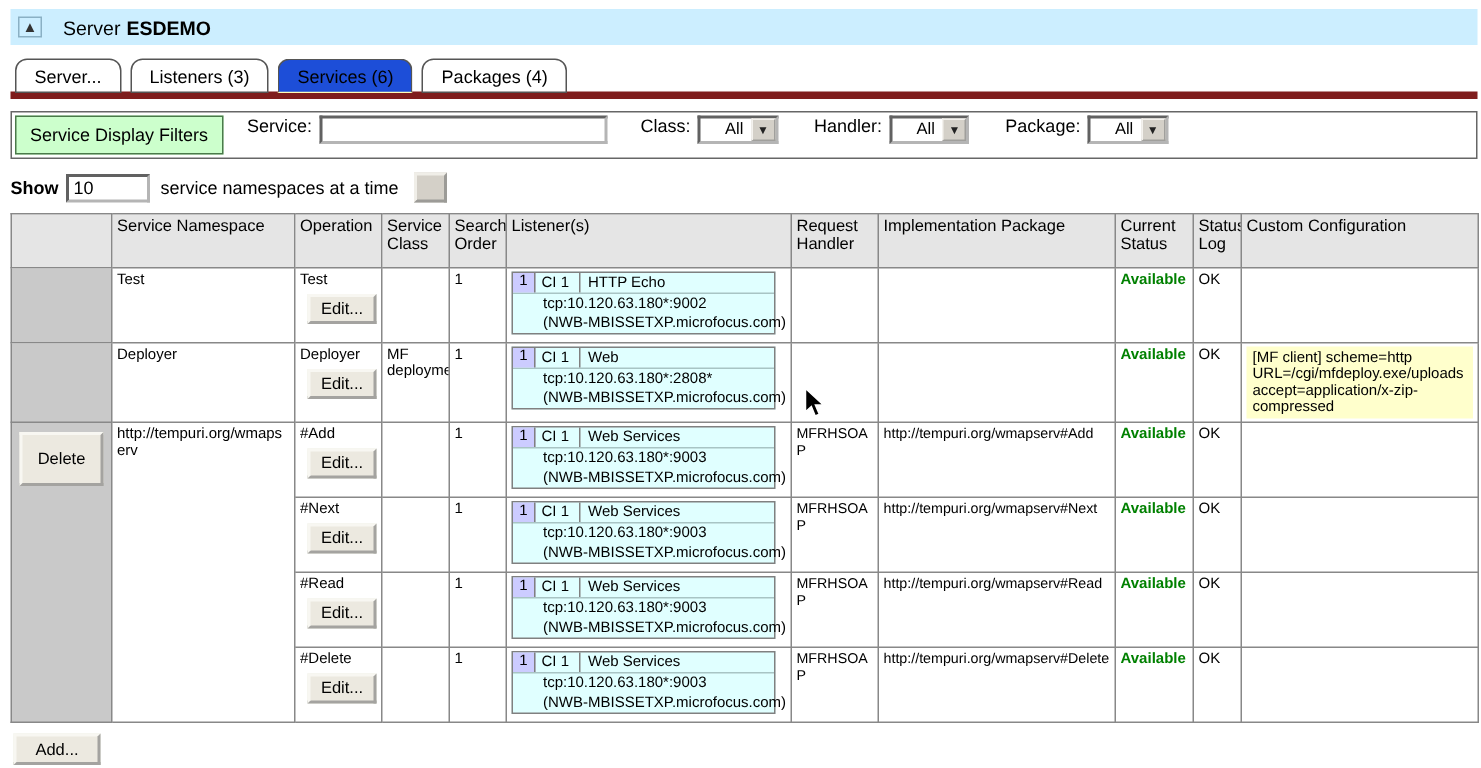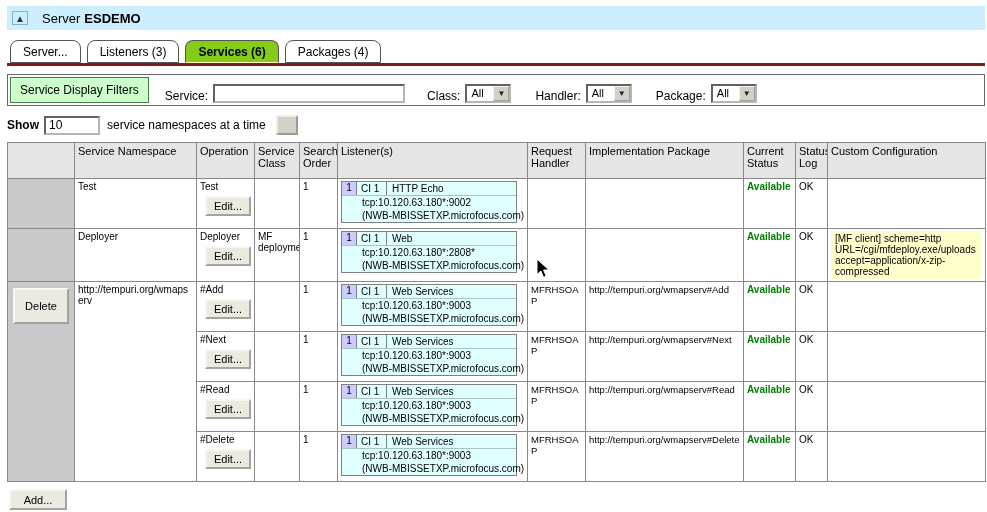--- a/index.html
+++ b/index.html
@@ -9,33 +9,33 @@
   .page{position:absolute;inset:0;padding:6px 0 0 7px}
 
   
   .titlebar{width:978px;height:24px;background:#cceeff;display:flex;align-items:center;padding:0 4px}
   .collapse{width:16px;height:14px;line-height:13px;text-align:center;font-size:10px;color:#333;
             border:1px solid #8ab0c4;margin-left:1px;cursor:pointer}
   .titletext{margin-left:14px;font-size:13px}
   .titletext b{margin-left:4px}
 
   
-  .tabbar{width:978px;display:flex;align-items:center;border-bottom:3px solid #7f1d1d;margin-top:8px;padding-left:3px;height:28px}
+  .tabbar{width:978px;display:flex;align-items:center;border-bottom:5px solid #7f1d1d;margin-top:8px;padding-left:3px;height:28px}
   .tab{border:1px solid #555;border-radius:8px 8px 0 0;padding:4px 12px 3px;margin-right:6px;background:#fff;
        position:relative;top:1px;font-size:12px;cursor:pointer;white-space:nowrap}
-  .tab.active{background:#84cc16;border-bottom-color:#ffffbb;font-weight:bold}
-
-  
-  .filterbox{width:978px;border:1px solid #666;margin-top:8px;height:32px;display:flex;align-items:flex-end;padding:2px}
+  .tab.active{background:#1d4ed8;border-bottom-color:#ffffbb;font-weight:normal}
+
+  
+  .filterbox{width:978px;border:1px solid #666;margin-top:8px;height:32px;display:flex;align-items:flex-start;padding:2px}
   .filterlabel{background:#ccffcc;border:1px solid #4a7a4a;padding:5px 9px;margin-right:16px;white-space:nowrap;cursor:pointer}
   .blabel{font-weight:normal;margin-right:5px;white-space:nowrap}
   .tinput{border:2px inset #b5b5b5;background:#fff;height:19px;font-family:inherit;font-size:12px;padding:0 3px}
   .tinput.service{width:192px;margin-right:22px}
   .fakeselect{display:inline-flex;align-items:stretch;border:2px inset #b5b5b5;background:#fff;height:19px;margin-right:24px;cursor:pointer}
-  .fakeselect .val{padding:1px 5px 0 4px;font-size:11px;min-width:26px}
+  .fakeselect .val{padding:1px 5px 0 16px;font-size:11px;min-width:26px}
   .fakeselect .arrow{width:16px;background:#d4d0c8;border:1px outset #f4f2ee;font-size:8px;
                      display:flex;align-items:center;justify-content:center;color:#222}
 
   
   .pagerrow{width:978px;display:flex;align-items:center;margin:9px 0 7px}
   .range{flex:1}
   .pagerrow b{margin-right:5px}
   .tinput.show{width:56px;margin-right:7px}
   .gobox{width:22px;height:20px;background:#d4d0c8;border:2px outset #f0eee8;margin-left:10px;flex:none;cursor:pointer}
 

